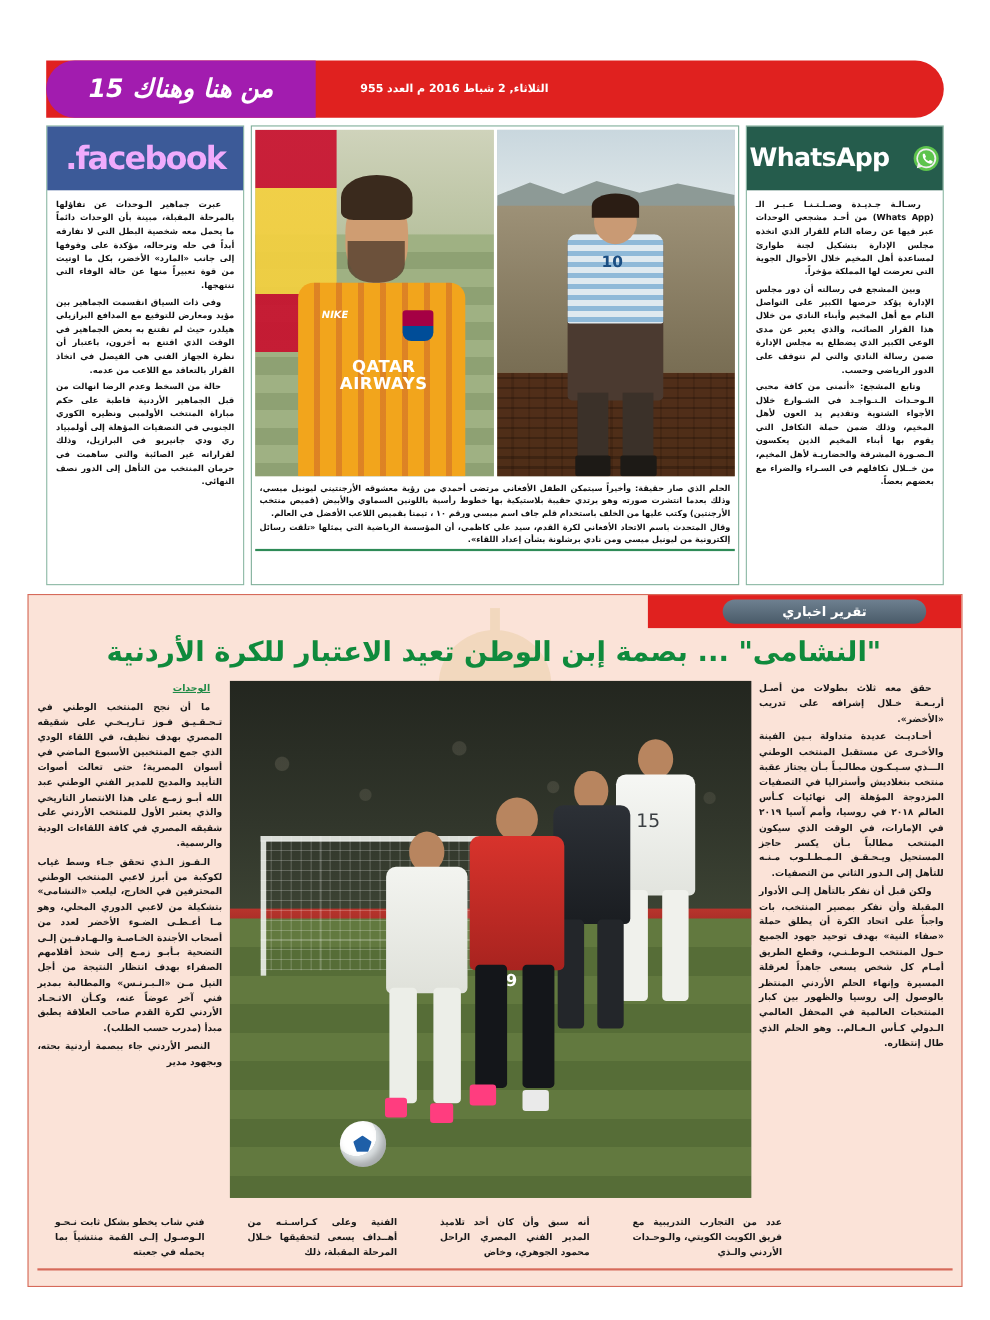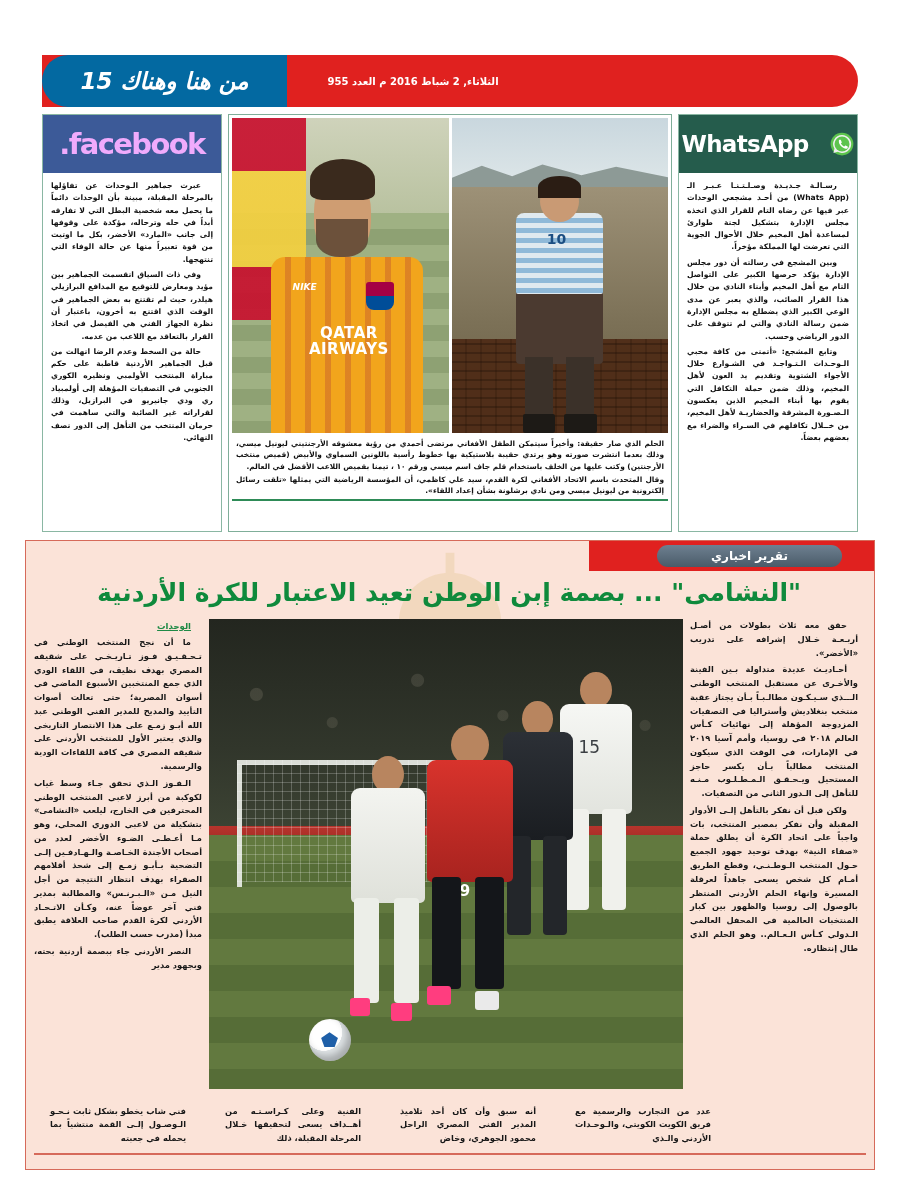--- a/index.html
+++ b/index.html
@@ -26,21 +26,21 @@
   .mast-credit{
     color:#ffffff;font-size:11px;font-weight:bold;padding-right:18px;
     white-space:nowrap;
   }
   .mast-date{
     color:#ffffff;font-size:10px;font-weight:bold;
     margin-right:auto;padding-left:30px;white-space:nowrap;
   }
   .mast-green{
     position:absolute;left:0;top:0;width:245px;height:52px;
-    background:#0369a1;border-radius:26px 0 0 26px;
+    background:#a21caf;border-radius:26px 0 0 26px;
     display:flex;align-items:center;justify-content:center;
   }
   .mast-green span{
     color:#fff;font-size:23px;font-weight:bold;font-style:italic;
     white-space:nowrap;letter-spacing:-.5px;
   }
 
   
   .topblock{
     position:absolute;left:42px;top:114px;width:816px;height:418px;
@@ -415,20 +415,20 @@
       <div class="bb-col">
         <p>فني شاب يخطو بشكل ثابت نـحـو الـوصـول إلـى القمة منتشياً بما يحمله في جعبته</p>
       </div>
       <div class="bb-col">
         <p>الفنية وعلى كـراسـتـه من أهــداف يسعى لتحقيقها خـلال المرحلة المقبلة، ذلك</p>
       </div>
       <div class="bb-col">
         <p>أنه سبق وأن كان أحد تلاميذ المدير الفني المصري الراحل محمود الجوهري، وخاض</p>
       </div>
       <div class="bb-col">
-        <p>عدد من التجارب والرسمية مع فريق الكويت الكويتي، والـوحـدات الأردني والـذي</p>
+        <p>عدد من التجارب التدريبية مع فريق الكويت الكويتي، والـوحـدات الأردني والـذي</p>
       </div>
     </div>
     <div class="bottomline"></div>
 
   </div>
 
 </div>
 
 </body></html>

